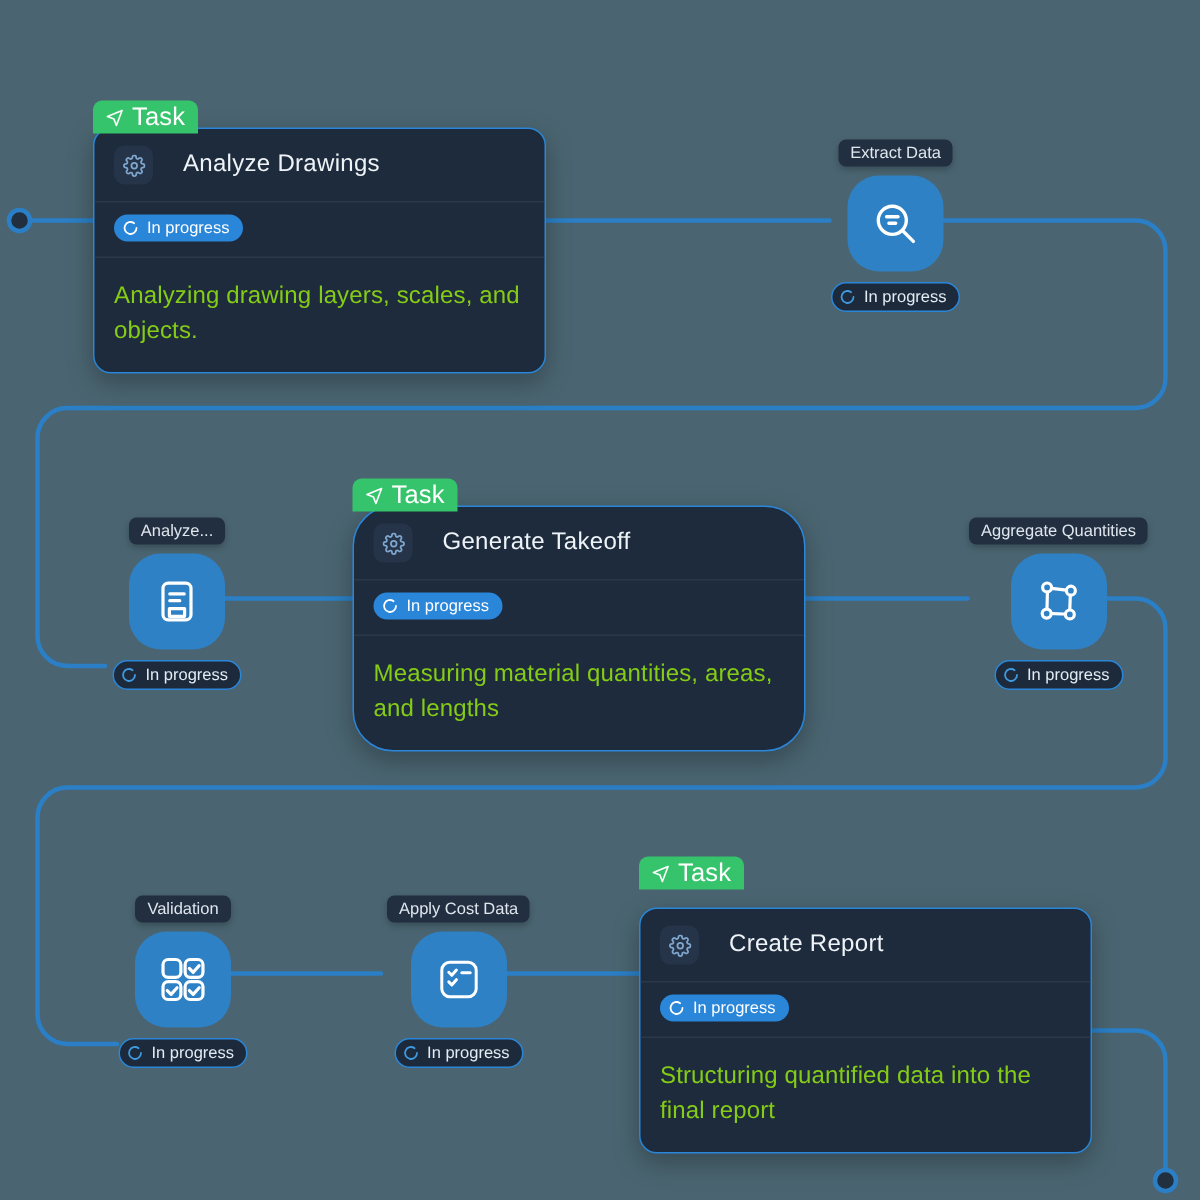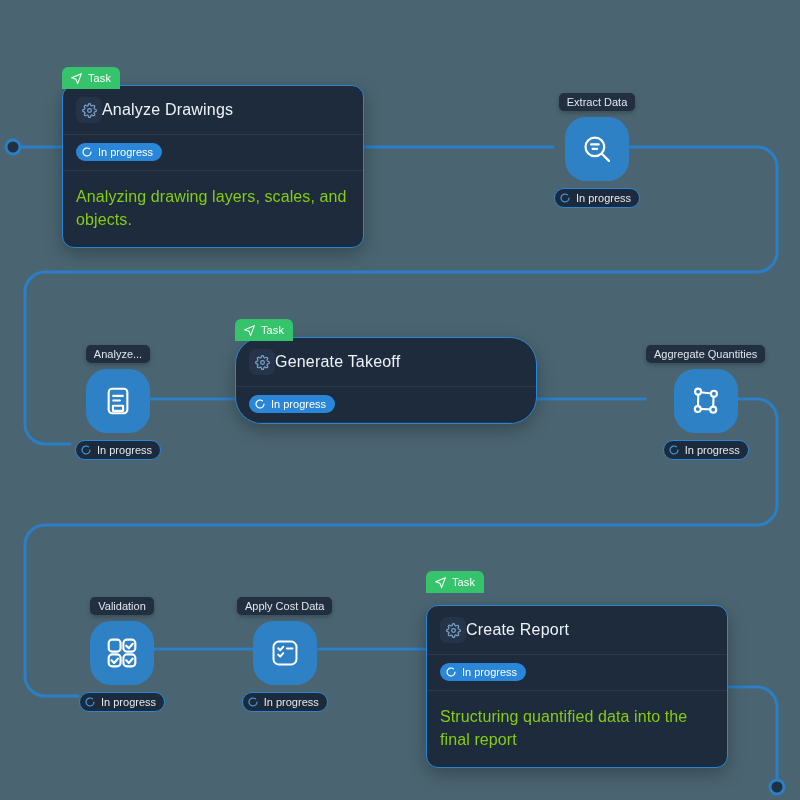--- a/index.html
+++ b/index.html
@@ -23,27 +23,27 @@
     overflow:hidden;
   }
   .task-badge{
     position:absolute;
     height:22px;
     background:#35c46b;
     border-radius:6px 6px 0 0;
     display:flex;align-items:center;gap:5px;
     padding:0 9px 0 8px;
     color:#ffffff;
-    font-size:11px;
+    font-size:17px;
     letter-spacing:.1px;
     z-index:3;
   }
   .task-badge svg{display:block;}
   .card-head{
-    display:flex;align-items:center;gap:0;
+    display:flex;align-items:center;gap:20px;
     padding:11px 14px 11px 13px;
     border-bottom:1px solid #2b3849;
   }
   .gear-box{
     width:26px;height:26px;flex:0 0 26px;
     border-radius:7px;
     background:#26344a;
     display:flex;align-items:center;justify-content:center;
   }
   .card-title{
@@ -216,20 +216,21 @@
       <span class="card-title">Generate Takeoff</span>
     </div>
     <div class="card-status">
       <span class="pill">
         <svg class="spinner" width="12" height="12" viewBox="0 0 24 24" fill="none" stroke="#ffffff" stroke-width="2.4" stroke-linecap="round">
           <path d="M20 12a8 8 0 1 1-3.2-6.4"></path>
         </svg>
         <span>In progress</span>
       </span>
     </div>
+    <div class="card-body">Measuring material quantities, areas, and lengths</div>
   </div>
 
   <div class="node" style="left:646px;top:345px;">
     <span class="node-label">Aggregate Quantities</span>
     <span class="node-icon">
       <svg width="34" height="34" viewBox="0 0 24 24" fill="none" stroke="#ffffff" stroke-width="1.5" stroke-linecap="round" stroke-linejoin="round">
         <path d="M6.6 5.6 L17.4 6.9 L17 18 L6.3 17.6 Z"></path>
         <circle cx="6.4" cy="5.4" r="2.1" fill="#2f81c6"></circle>
         <circle cx="17.6" cy="6.9" r="2.1" fill="#2f81c6"></circle>
         <circle cx="17.1" cy="18.1" r="2.1" fill="#2f81c6"></circle>
@@ -258,21 +259,21 @@
       </svg>
     </span>
     <span class="node-status">
       <svg class="spinner" width="12" height="12" viewBox="0 0 24 24" fill="none" stroke="#3f9ae0" stroke-width="2.4" stroke-linecap="round">
         <path d="M20 12a8 8 0 1 1-3.2-6.4"></path>
       </svg>
       <span>In progress</span>
     </span>
   </div>
 
-  <div class="node" style="left:237px;top:597px;">
+  <div class="node" style="left:258px;top:597px;">
     <span class="node-label">Apply Cost Data</span>
     <span class="node-icon">
       <svg width="32" height="32" viewBox="0 0 24 24" fill="none" stroke="#ffffff" stroke-width="1.5" stroke-linecap="round" stroke-linejoin="round">
         <rect x="3.4" y="3.4" width="17.2" height="17.2" rx="4"></rect>
         <path d="M6.9 8.4 l1.5 1.5 l2.3 -2.6"></path>
         <path d="M6.9 13.2 l1.5 1.5 l2.3 -2.6"></path>
         <path d="M13.4 8.6 H17.6"></path>
       </svg>
     </span>
     <span class="node-status">

